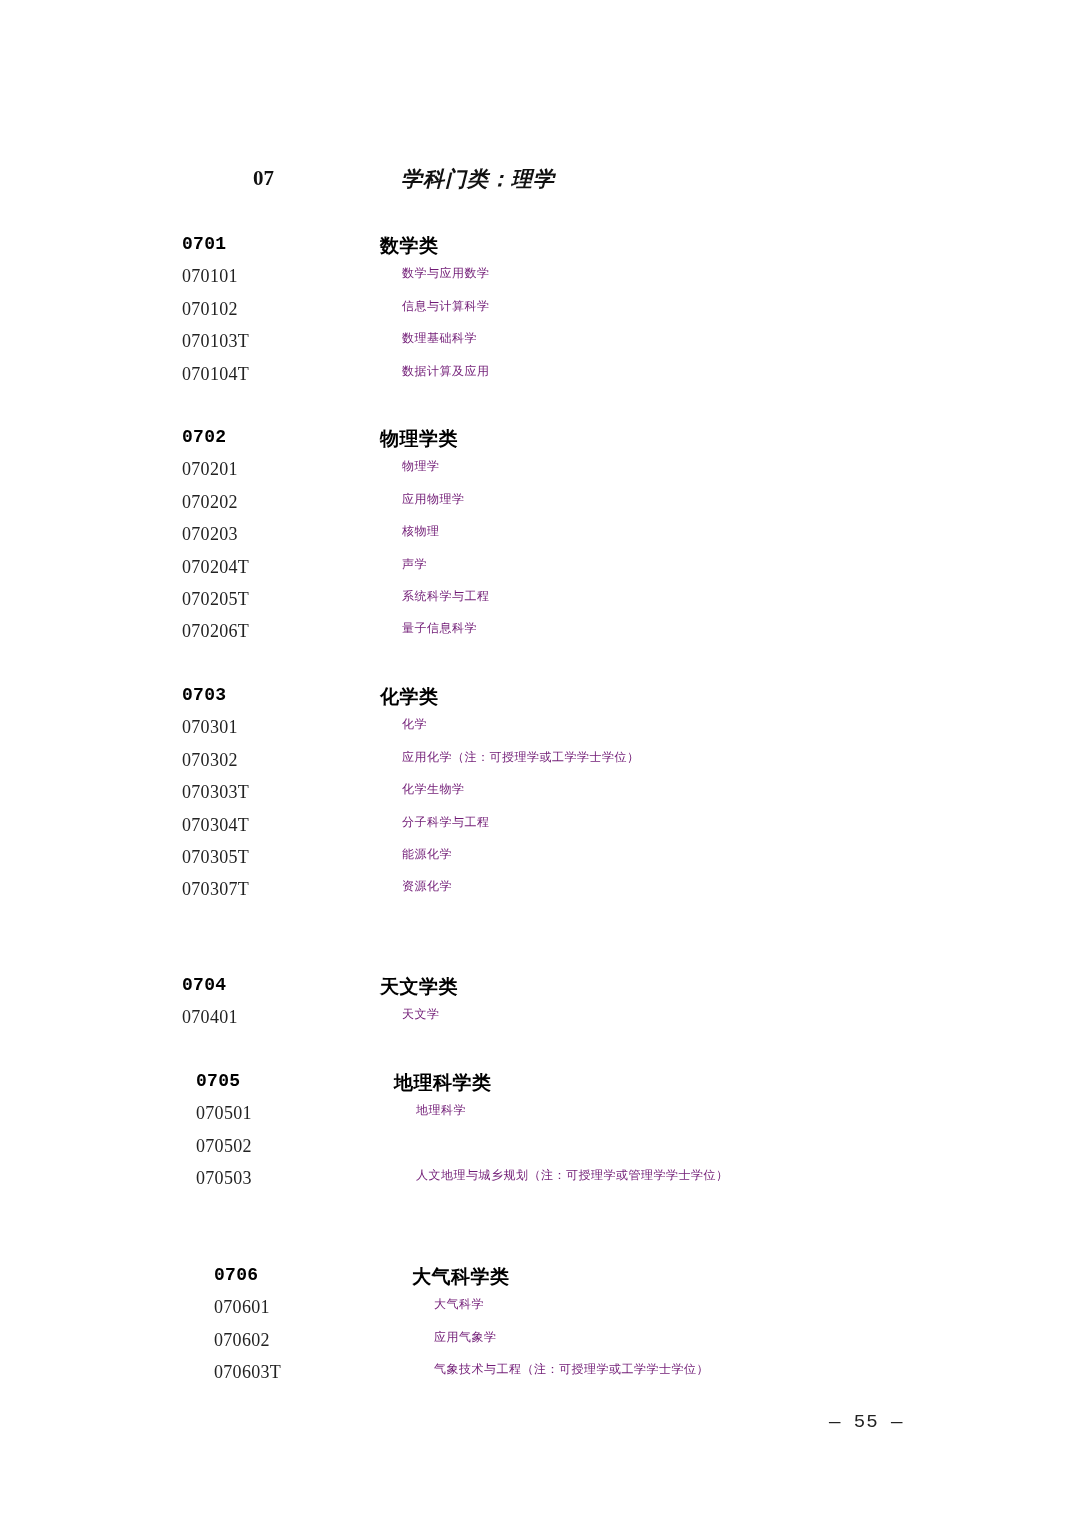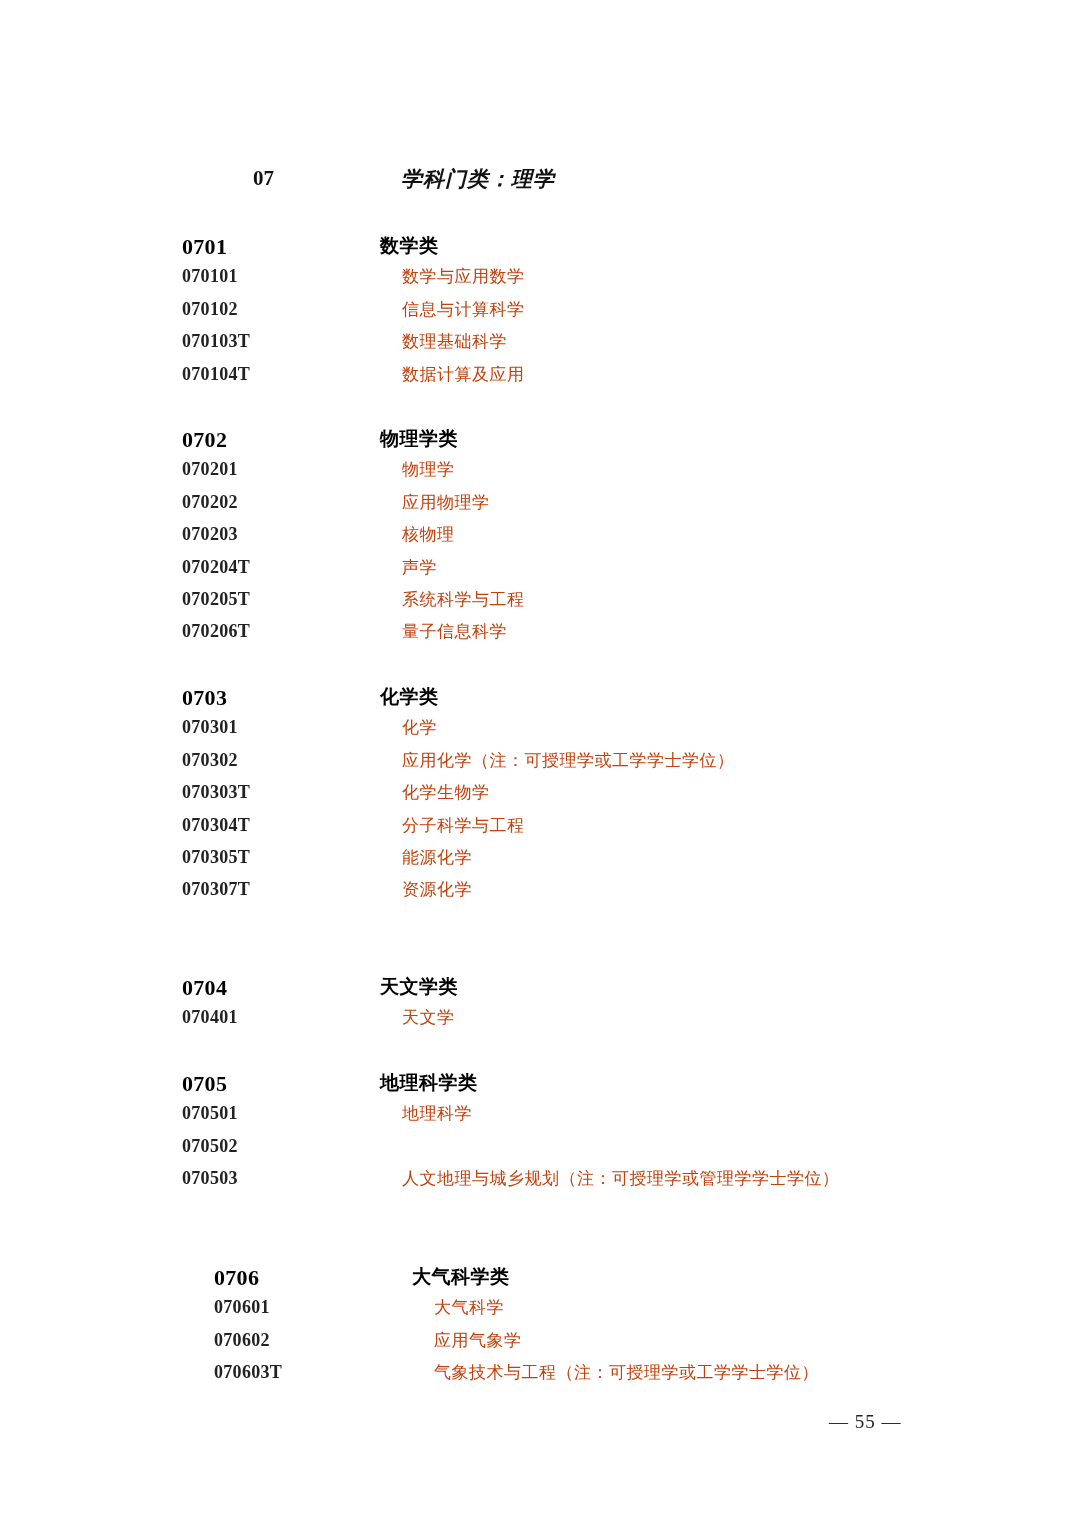--- a/index.html
+++ b/index.html
@@ -5,28 +5,28 @@
     html, body { margin: 0; padding: 0; background: #ffffff; }
     body { width: 1080px; height: 1528px; position: relative; overflow: hidden;
       font-family: "DejaVu Serif", "Liberation Serif", serif; color: #111; }
     .title-code { position: absolute; left: 253px; top: 166px; font-size: 21px; font-weight: bold;
       font-family: "Liberation Serif", serif; }
     .title-text { position: absolute; left: 401px; top: 165px; font-size: 21px; font-weight: bold;
       font-family: "DejaVu Sans", sans-serif; letter-spacing: 1px; font-style: italic; }
     .group { position: absolute; left: 182px; width: 760px; }
     .row { position: relative; height: 32.4px; }
     .code { position: absolute; left: 0; top: 0; font-size: 18px; font-family: "Liberation Serif", serif;
-      color: #222; letter-spacing: 0.3px; font-weight: bold; }
-    .name { position: absolute; left: 220px; top: -1px; font-size: 17px; color: #c2410c;
+      color: #222; letter-spacing: 0.3px; }
+    .name { position: absolute; left: 220px; top: -1px; font-size: 12px; color: #701a75;
       font-family: "DejaVu Serif", serif; white-space: nowrap; letter-spacing: 0.5px; }
-    .head .code { font-weight: bold; color: #000; font-size: 22px; }
+    .head .code { font-weight: bold; color: #000; font-size: 18px; font-family: Liberation Mono, monospace; }
     .head .name { left: 198px; font-weight: bold; color: #000; font-family: Liberation Serif, serif;
       font-size: 19px; }
     .page-num { position: absolute; left: 829px; top: 1411px; font-size: 19px;
-      font-family: Liberation Serif, serif; color: #222; letter-spacing: 1px; }
+      font-family: Liberation Mono, monospace; color: #222; letter-spacing: 1px; }
   </style>
 </head>
 <body>
 
 <div>
   <span class="title-code">07</span>
   <span class="title-text">学科门类：理学</span>
 </div>
 
 <div class="group" style="top:234px;">
@@ -118,21 +118,21 @@
   <div class="row head">
     <span class="code">0704</span>
     <span class="name">天文学类</span>
   </div>
   <div class="row">
     <span class="code">070401</span>
     <span class="name">天文学</span>
   </div>
 </div>
 
-<div class="group" style="top:1071px;">
+<div class="group" style="top:1071px;margin-left:14px;">
   <div class="row head">
     <span class="code">0705</span>
     <span class="name">地理科学类</span>
   </div>
   <div class="row">
     <span class="code">070501</span>
     <span class="name">地理科学</span>
   </div>
   <div class="row">
     <span class="code">070502</span>

